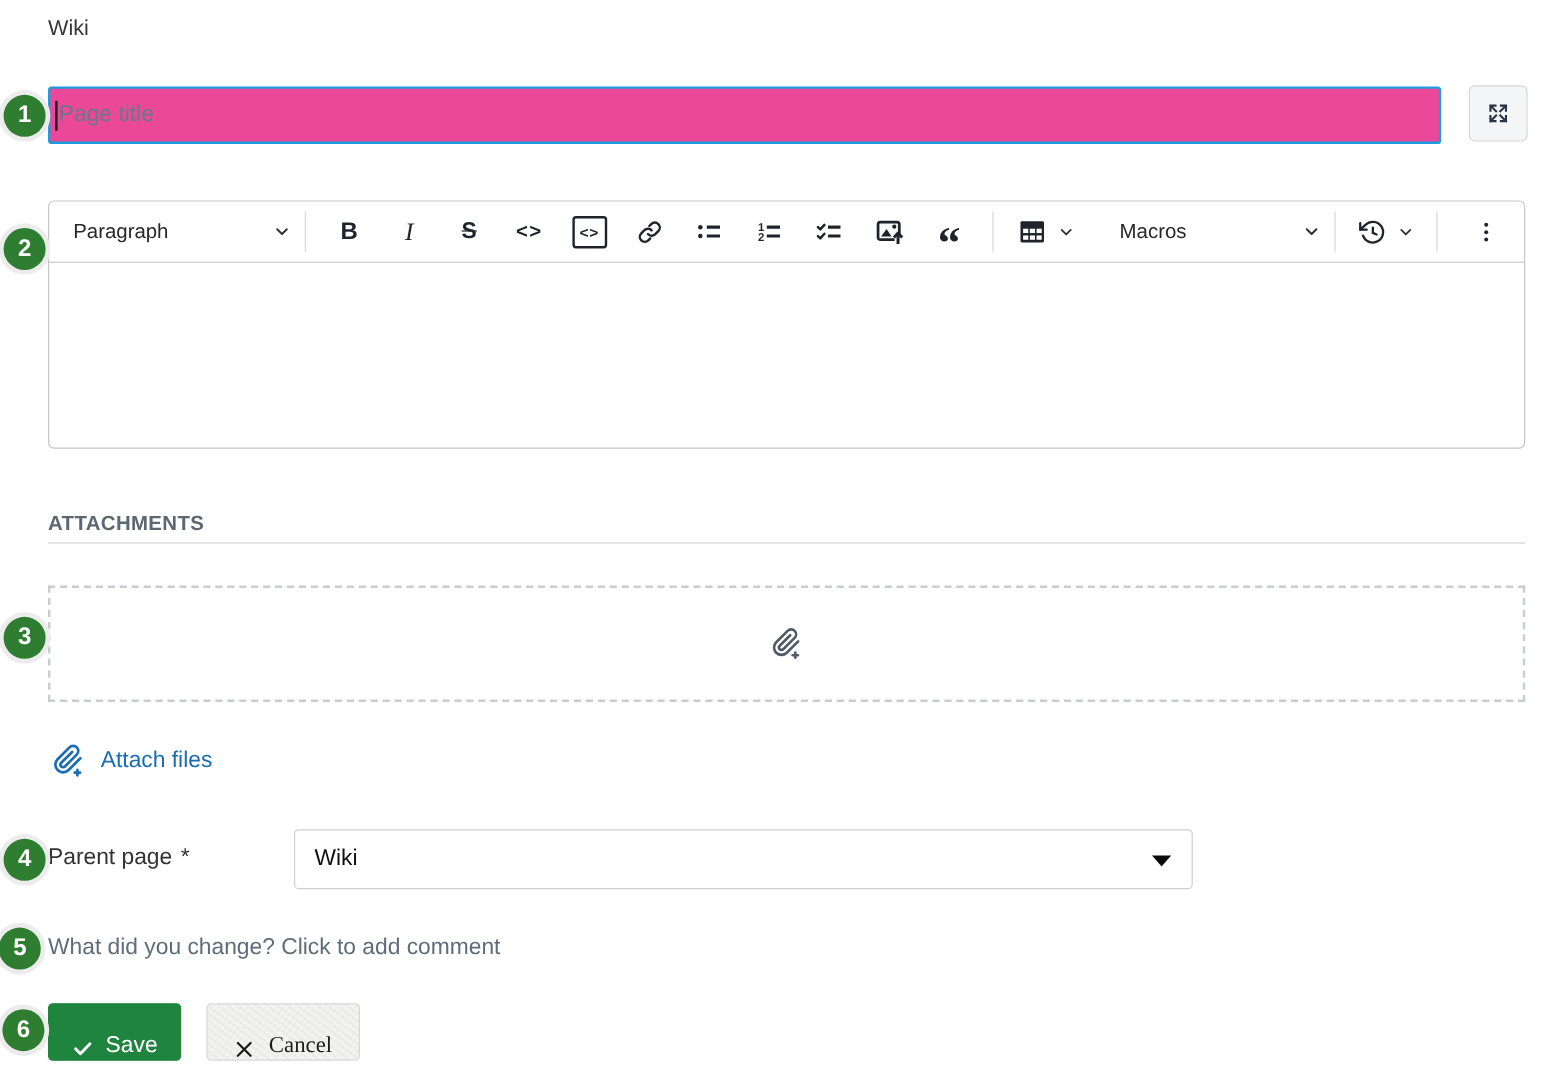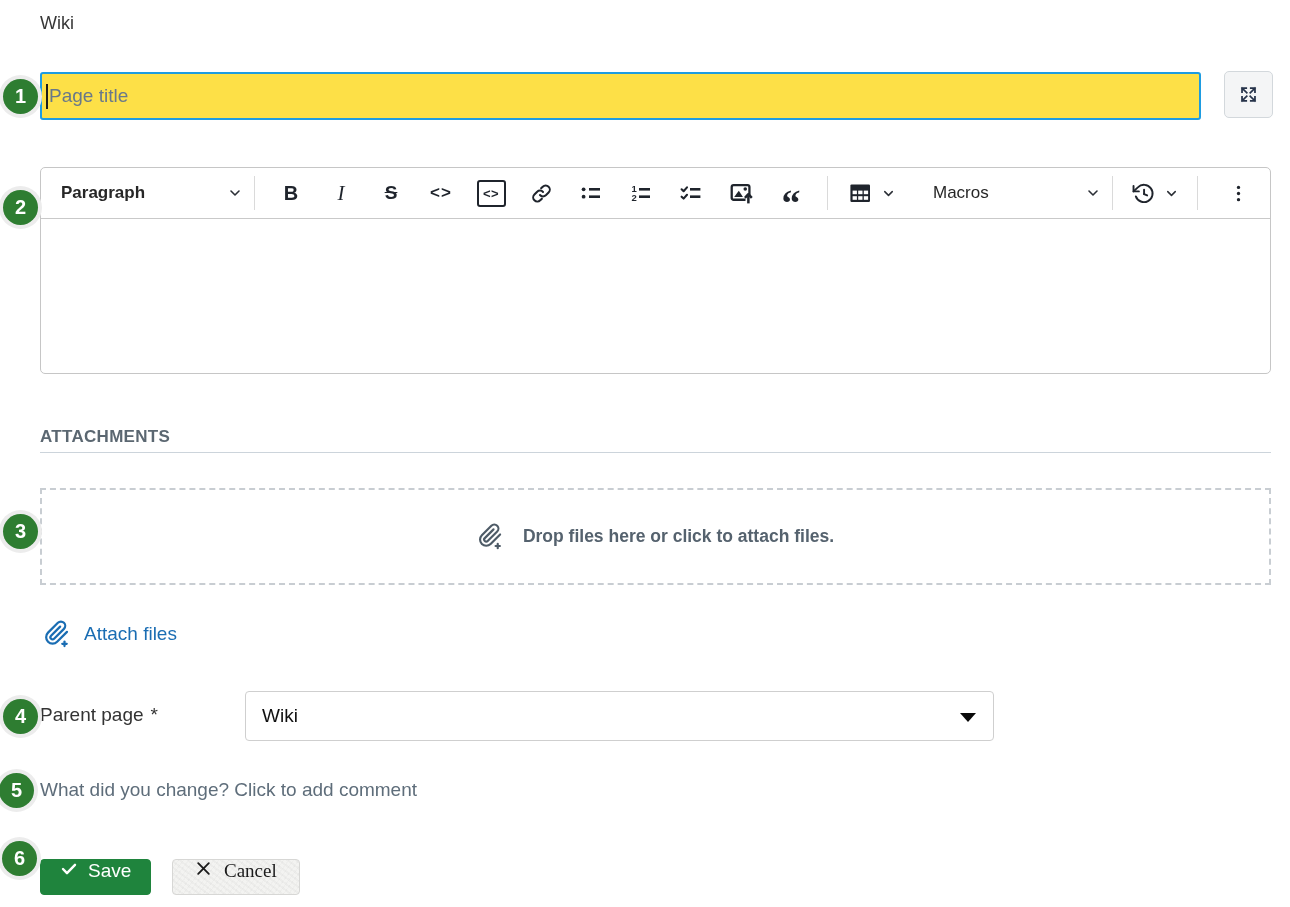--- a/index.html
+++ b/index.html
@@ -6,33 +6,33 @@
   html,body { background:#ffffff; }
   body { width:1290px; height:907px; font-family:"Liberation Sans", sans-serif; position:relative; overflow:hidden; color:#333; }
 
   .abs { position:absolute; }
 
   
   .wiki-label { left:40px; top:13px; font-size:18px; color:#373737; }
 
   
   .title-input { left:40px; top:72px; width:1161px; height:48px; border:2px solid #1e9ce1; border-radius:3px;
-    font-family:"Liberation Sans", sans-serif; font-size:19px; color:#333; padding:0 10px 0 7px; outline:none; background:#fde047; }
+    font-family:"Liberation Sans", sans-serif; font-size:19px; color:#333; padding:0 10px 0 7px; outline:none; background:#ec4899; }
   .title-input::placeholder { color:#68788a; opacity:1; }
   .text-caret { left:46px; top:84px; width:2px; height:25px; background:#1b1b1b; }
 
   .fullscreen-btn { left:1224px; top:71px; width:49px; height:47px; background:#f4f5f6; border:1px solid #d3d8dc;
     border-radius:5px; display:flex; align-items:center; justify-content:center; color:#26334a; cursor:pointer; }
 
   
   .editor { left:40px; top:167px; width:1231px; height:207px; border:1px solid #c6c6c6; border-radius:5px; background:#fff; }
   .toolbar { height:51px; border-bottom:1px solid #c9c9c9; display:flex; align-items:center; padding:0 14px 0 20px; color:#1f242c; }
   .tsep { width:1px; height:34px; background:#dadada; margin:0 11px; flex:0 0 auto; }
   .dd { display:flex; align-items:center; justify-content:space-between; font-size:17px; color:#272727; cursor:pointer; flex:0 0 auto; }
-  .dd-paragraph { width:182px;font-weight:bold; }
+  .dd-paragraph { width:182px; }
   .dd-macros { width:168px; margin-left:28px; }
   .tbtn { width:50px; height:38px; display:flex; align-items:center; justify-content:center; cursor:pointer; flex:0 0 auto; color:#1f242c; }
   .g-bold { font-size:20px; font-weight:700; }
   .g-italic { font-family:"Liberation Serif", serif; font-style:italic; font-size:21px; }
   .g-strike { font-size:19px; font-weight:600; text-decoration:line-through; }
   .g-icode { font-size:17px; font-weight:700; letter-spacing:1px; }
   .g-cblock { width:29px; height:27px; border:2px solid #1f242c; border-radius:3px; display:flex; align-items:center; justify-content:center;
     font-size:13px; font-weight:700; letter-spacing:0.5px; }
   .g-quote { font-family:"Liberation Serif", serif; font-size:38px; font-weight:700; line-height:0; position:relative; top:10px; }
   .tbl-btn { display:flex; align-items:center; gap:9px; width:66px; justify-content:center; }
@@ -54,21 +54,21 @@
   .req { margin-left:7px; }
   .parent-select { left:245px; top:691px; width:749px; height:50px; border:1px solid #cfcfcf; border-radius:4px; background:#fff;
     display:flex; align-items:center; padding:0 16px; font-size:19px; color:#101010; cursor:pointer; }
   .select-arrow { position:absolute; right:17px; top:21px; width:0; height:0;
     border-left:8px solid transparent; border-right:8px solid transparent; border-top:9px solid #090909; }
 
   
   .comment-line { left:40px; top:779px; font-size:19px; color:#5e6d7a; cursor:text;text-align:center; }
 
   
-  .btn { top:836px; height:36px; display:flex; align-items:flex-start; border-radius:4px; font-size:19px; cursor:pointer;margin-top:23px; }
+  .btn { top:836px; height:48px; display:flex; align-items:flex-end; border-radius:4px; font-size:19px; cursor:pointer; }
   .btn-save { left:40px; padding:0 19px; gap:10px; background:#1f843d; border:1px solid #1f843d; color:#ffffff; }
   .btn-cancel { left:172px; padding:0 22px; gap:12px; color:#1b1b1b; border:1px solid #d7d7d5;
     background:
       repeating-linear-gradient(37deg, rgba(0,0,0,0.028) 0 2px, rgba(0,0,0,0) 2px 5px),
       repeating-linear-gradient(-53deg, rgba(0,0,0,0.02) 0 1px, rgba(0,0,0,0) 1px 4px),
       #f3f3f1; font-family: Liberation Serif, serif; }
 
   
   .badge { width:35px; height:35px; border-radius:50%; background:#2e7d31; color:#fff; display:flex; align-items:center;
     justify-content:center; font-size:20px; font-weight:700; box-shadow:0 0 0 4px #ececec; z-index:20; }
@@ -261,21 +261,20 @@
 <div class="abs attach-divider"></div>
 
 <div class="abs dropzone">
   <span>
     <svg width="27" height="27" viewBox="0 0 24 25" fill="none" stroke="#4e5b67" stroke-width="2" stroke-linecap="round" stroke-linejoin="round">
       <path d="M20.9 10.6l-8.8 8.8a5.7 5.7 0 0 1-8.1-8.1l8.8-8.8a3.8 3.8 0 0 1 5.4 5.4l-8.8 8.8a1.9 1.9 0 0 1-2.7-2.7l8.1-8.1"></path>
       <line x1="18.7" y1="19.3" x2="18.7" y2="23.3"></line>
         <line x1="16.7" y1="21.3" x2="20.7" y2="21.3"></line>
     </svg>
   </span>
-  <span class="dz-text">Drop files here or click to attach files.</span>
 </div>
 
 <div class="abs attach-link">
   <span>
     <svg width="28" height="28" viewBox="0 0 24 25" fill="none" stroke="#1a6db3" stroke-width="2" stroke-linecap="round" stroke-linejoin="round">
       <path d="M20.9 10.6l-8.8 8.8a5.7 5.7 0 0 1-8.1-8.1l8.8-8.8a3.8 3.8 0 0 1 5.4 5.4l-8.8 8.8a1.9 1.9 0 0 1-2.7-2.7l8.1-8.1"></path>
       <line x1="18.7" y1="19.3" x2="18.7" y2="23.3"></line>
         <line x1="16.7" y1="21.3" x2="20.7" y2="21.3"></line>
     </svg>
   </span>

